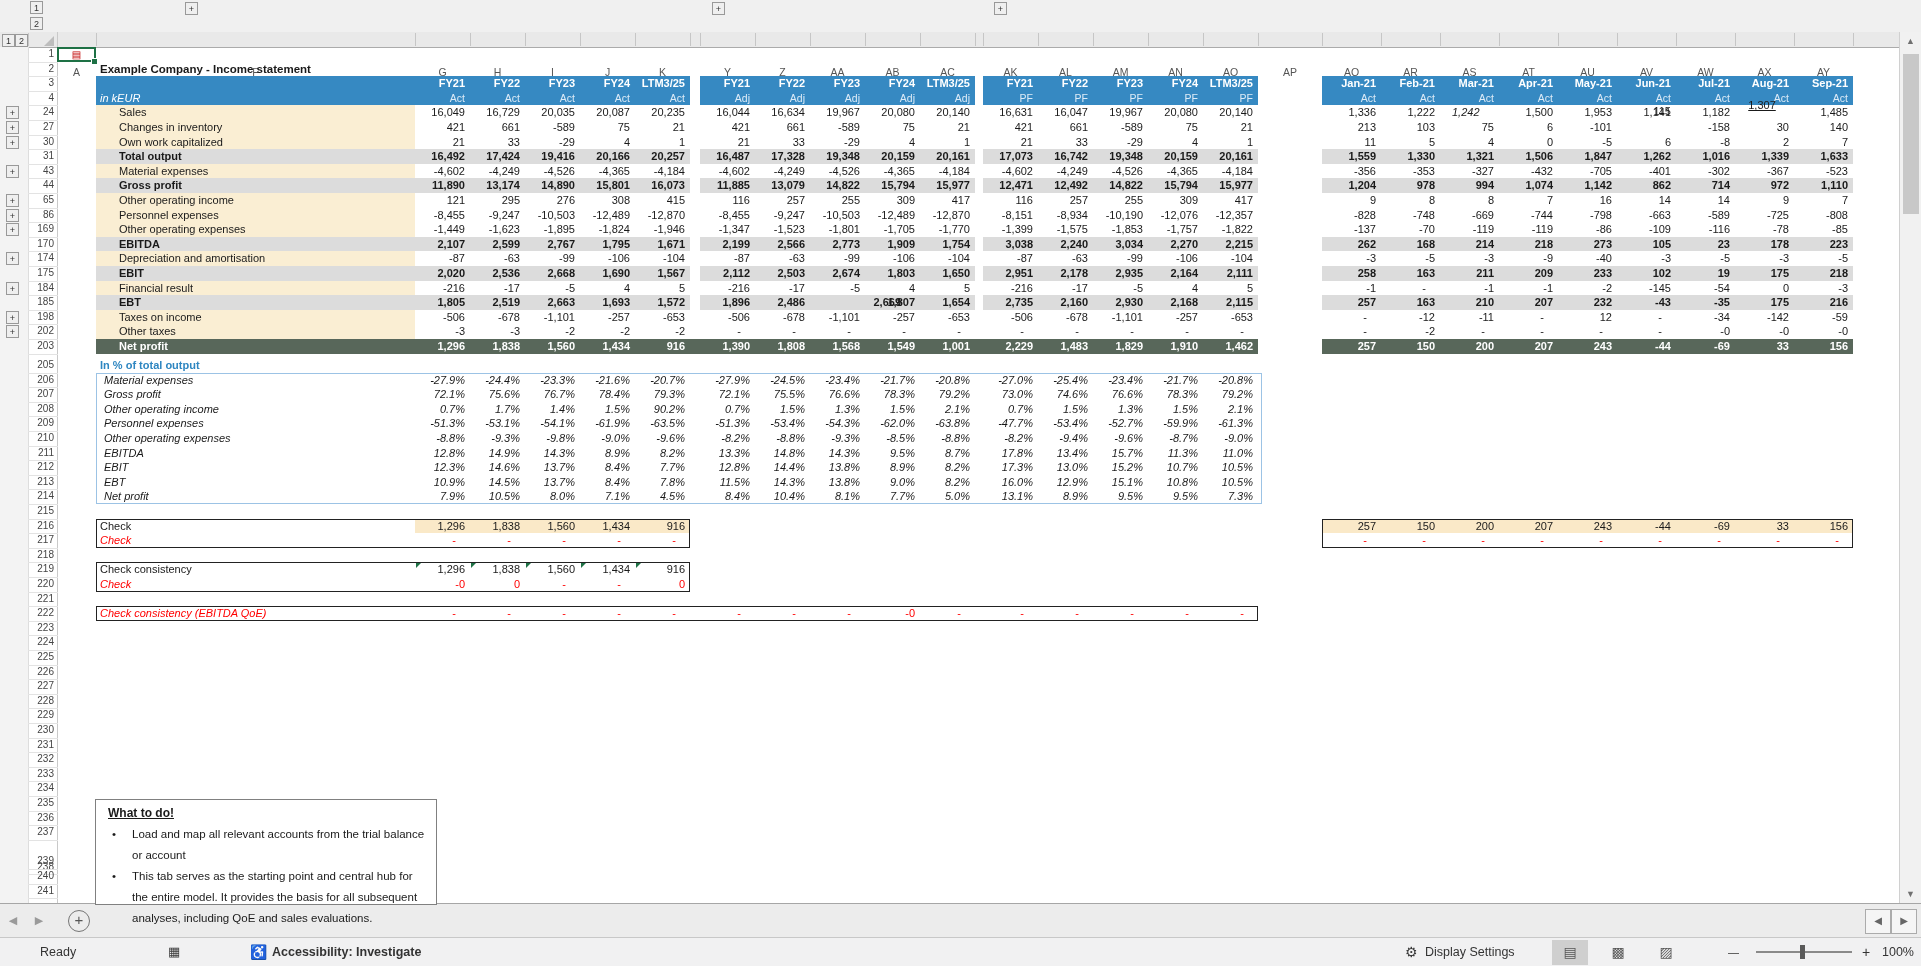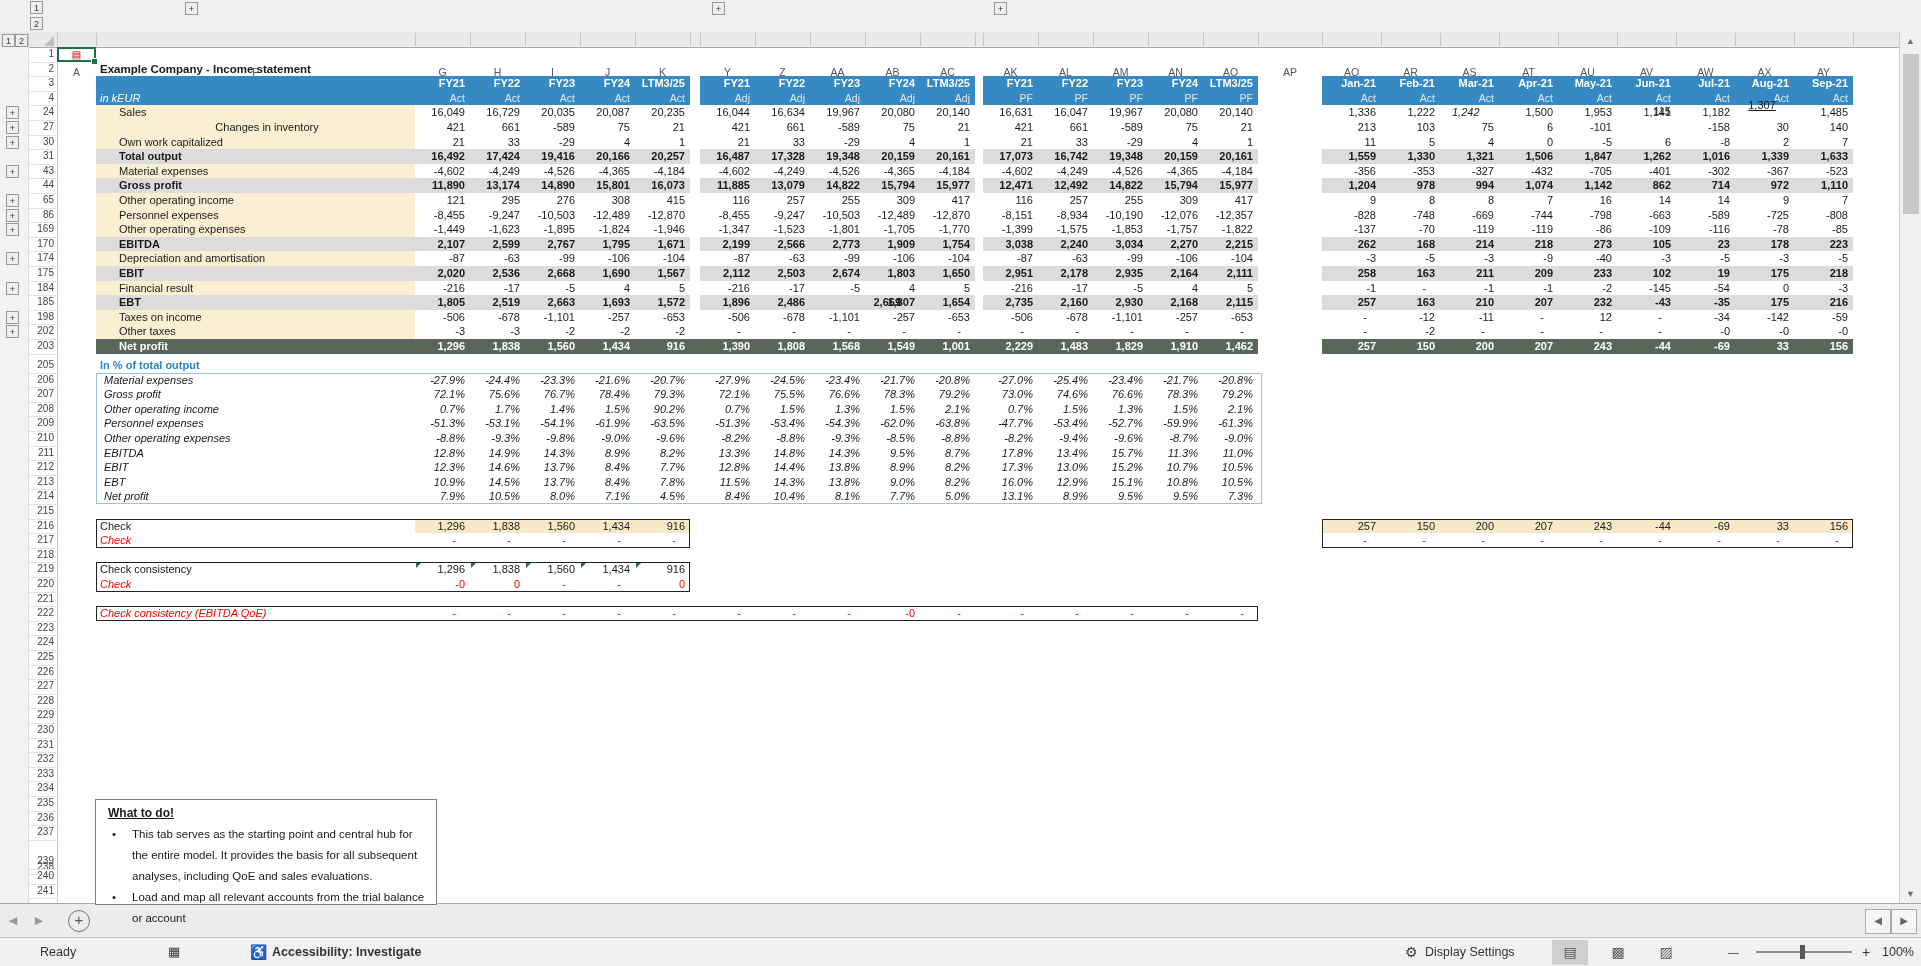--- a/index.html
+++ b/index.html
@@ -218,21 +218,21 @@
       <div class="cell" style="left:1452px;width:59.0px;top:105.4px;height:14.6px;line-height:14.6px;text-align:left;padding-right:5px;font-style:italic;">1,242</div>
       <div class="cell" style="left:1499.0px;width:59.0px;top:105.4px;height:14.6px;line-height:14.6px;text-align:right;padding-right:5px;">1,500</div>
       <div class="cell" style="left:1558.0px;width:59.0px;top:105.4px;height:14.6px;line-height:14.6px;text-align:right;padding-right:5px;">1,953</div>
       <div class="cell" style="left:1617.0px;width:59.0px;top:105.4px;height:14.6px;line-height:14.6px;text-align:right;padding-right:5px;">1,141</div>
       <div class="cell" style="left:1676.0px;width:59.0px;top:105.4px;height:14.6px;line-height:14.6px;text-align:right;padding-right:5px;">1,182</div>
       <div class="cell" style="left:1735.0px;width:59.0px;top:98px;height:14.6px;line-height:14.6px;text-align:center;padding-right:5px;text-decoration:underline;">1,307</div>
       <div class="cell" style="left:1794.0px;width:59.0px;top:105.4px;height:14.6px;line-height:14.6px;text-align:right;padding-right:5px;">1,485</div>
       <div class="rownum" style="top:120.0px;height:14.6px;line-height:14.6px;padding-right:4px;">27</div>
       <div class="mini-btn" style="left:6px;top:121.0px;">+</div>
       <div class="band" style="left:96.0px;width:319.0px;top:120.0px;height:14.6px;background:#FAEED3;"></div>
-      <div class="cell" style="left:119.0px;width:296.0px;top:120.0px;height:14.6px;line-height:14.6px;text-align:center;">Changes in inventory</div>
+      <div class="cell" style="left:119.0px;width:296.0px;top:120.0px;height:14.6px;line-height:14.6px;">Changes in inventory</div>
       <div class="cell" style="left:415.0px;width:55.0px;top:120.0px;height:14.6px;line-height:14.6px;text-align:right;padding-right:5px;">421</div>
       <div class="cell" style="left:470.0px;width:55.0px;top:120.0px;height:14.6px;line-height:14.6px;text-align:right;padding-right:5px;">661</div>
       <div class="cell" style="left:525.0px;width:55.0px;top:120.0px;height:14.6px;line-height:14.6px;text-align:right;padding-right:5px;">-589</div>
       <div class="cell" style="left:580.0px;width:55.0px;top:120.0px;height:14.6px;line-height:14.6px;text-align:right;padding-right:5px;">75</div>
       <div class="cell" style="left:635.0px;width:55.0px;top:120.0px;height:14.6px;line-height:14.6px;text-align:right;padding-right:5px;">21</div>
       <div class="cell" style="left:700.0px;width:55.0px;top:120.0px;height:14.6px;line-height:14.6px;text-align:right;padding-right:5px;">421</div>
       <div class="cell" style="left:755.0px;width:55.0px;top:120.0px;height:14.6px;line-height:14.6px;text-align:right;padding-right:5px;">661</div>
       <div class="cell" style="left:810.0px;width:55.0px;top:120.0px;height:14.6px;line-height:14.6px;text-align:right;padding-right:5px;">-589</div>
       <div class="cell" style="left:865.0px;width:55.0px;top:120.0px;height:14.6px;line-height:14.6px;text-align:right;padding-right:5px;">75</div>
       <div class="cell" style="left:920.0px;width:55.0px;top:120.0px;height:14.6px;line-height:14.6px;text-align:right;padding-right:5px;">21</div>
@@ -929,22 +929,22 @@
       <div class="rownum" style="top:810.6px;height:14.6px;line-height:14.6px;padding-right:4px;">236</div>
       <div class="rownum" style="top:825.2px;height:14.6px;line-height:14.6px;padding-right:4px;">237</div>
       <div class="rownum" style="top:839.8px;height:14.6px;line-height:14.6px;padding-right:4px;margin-top:20px;">238</div>
       <div class="rownum" style="top:854.4px;height:14.6px;line-height:14.6px;padding-right:4px;">239</div>
       <div class="rownum" style="top:869.0px;height:14.6px;line-height:14.6px;padding-right:4px;">240</div>
       <div class="rownum" style="top:883.6px;height:14.6px;line-height:14.6px;padding-right:4px;">241</div>
     </div>
 
   <div id="whattodo">
     <div class="wt-title">What to do!</div>
+    <div class="wt-bullet">Load and map all relevant accounts from the trial balance or account</div>
     <div class="wt-bullet">This tab serves as the starting point and central hub for the entire model. It provides the basis for all subsequent analyses, including QoE and sales evaluations.</div>
-    <div class="wt-bullet">Load and map all relevant accounts from the trial balance or account</div>
   </div>
 
   <div id="tabbar">
     <div class="tabnav">◀</div>
     <div class="tabnav">▶</div>
     <div class="addsheet">+</div>
     <div class="tabscroll" style="right:30px;">◀</div>
     <div class="tabscroll" style="right:4px;">▶</div>
   </div>
 

